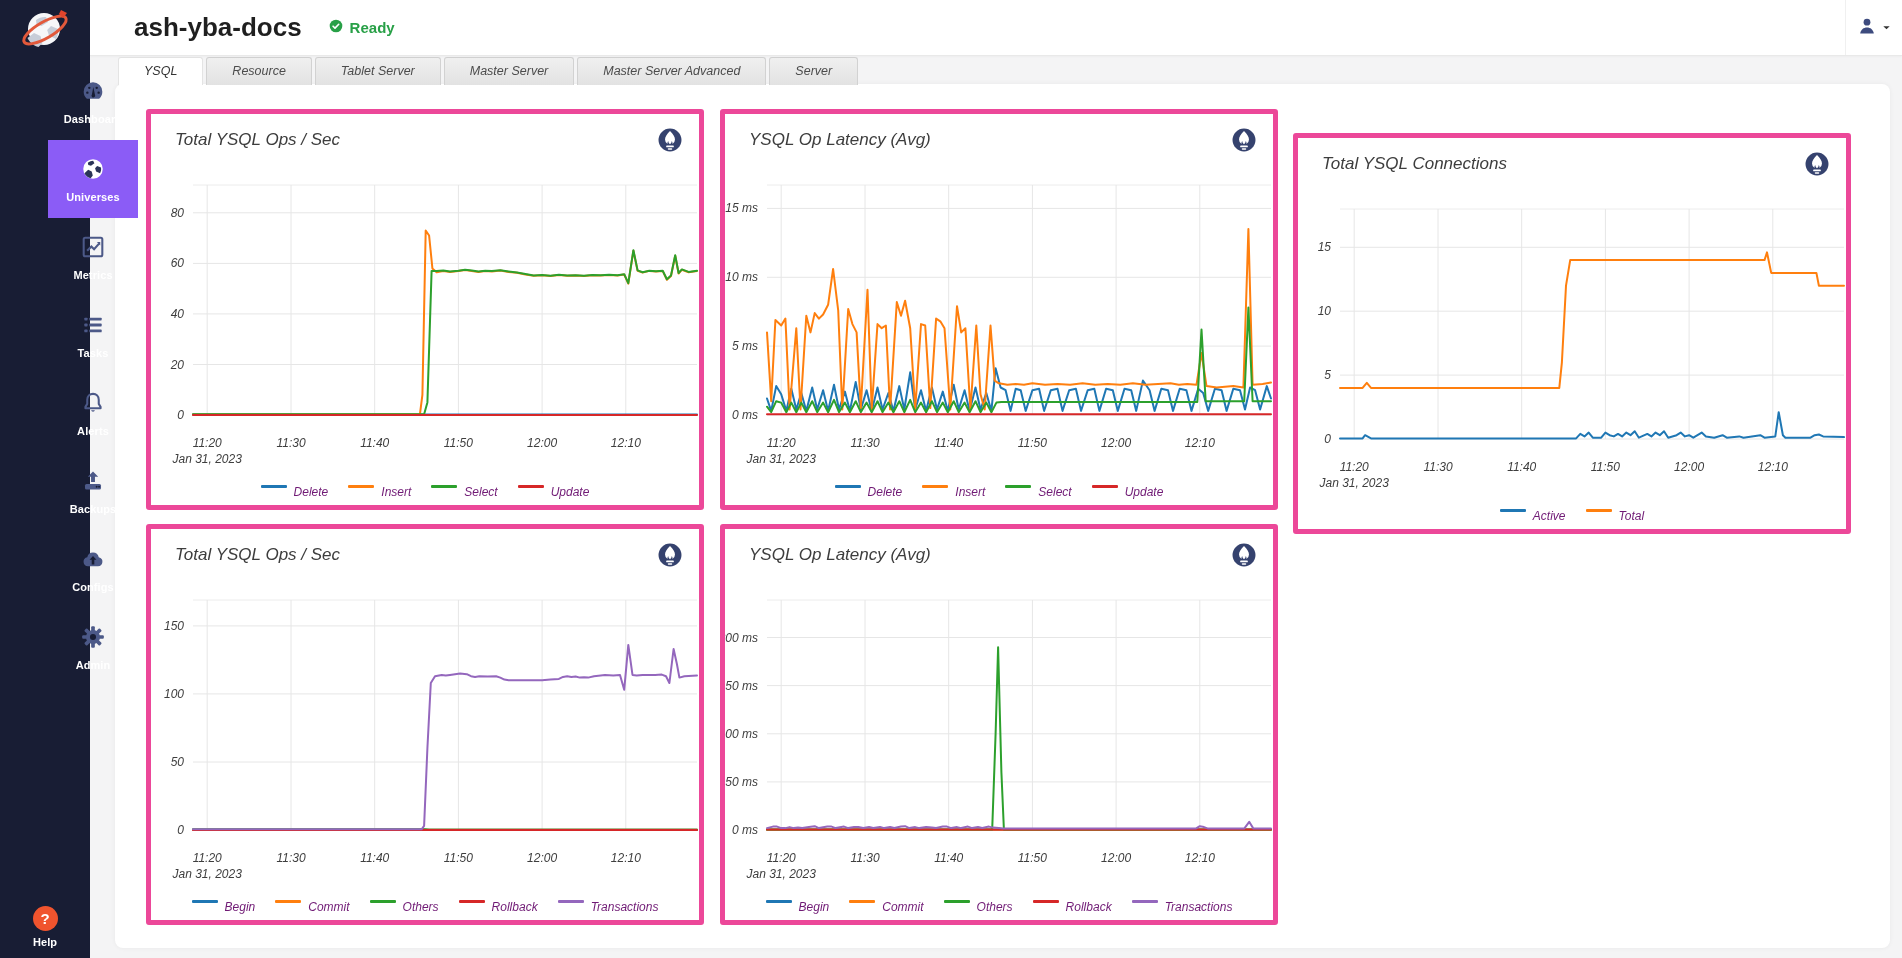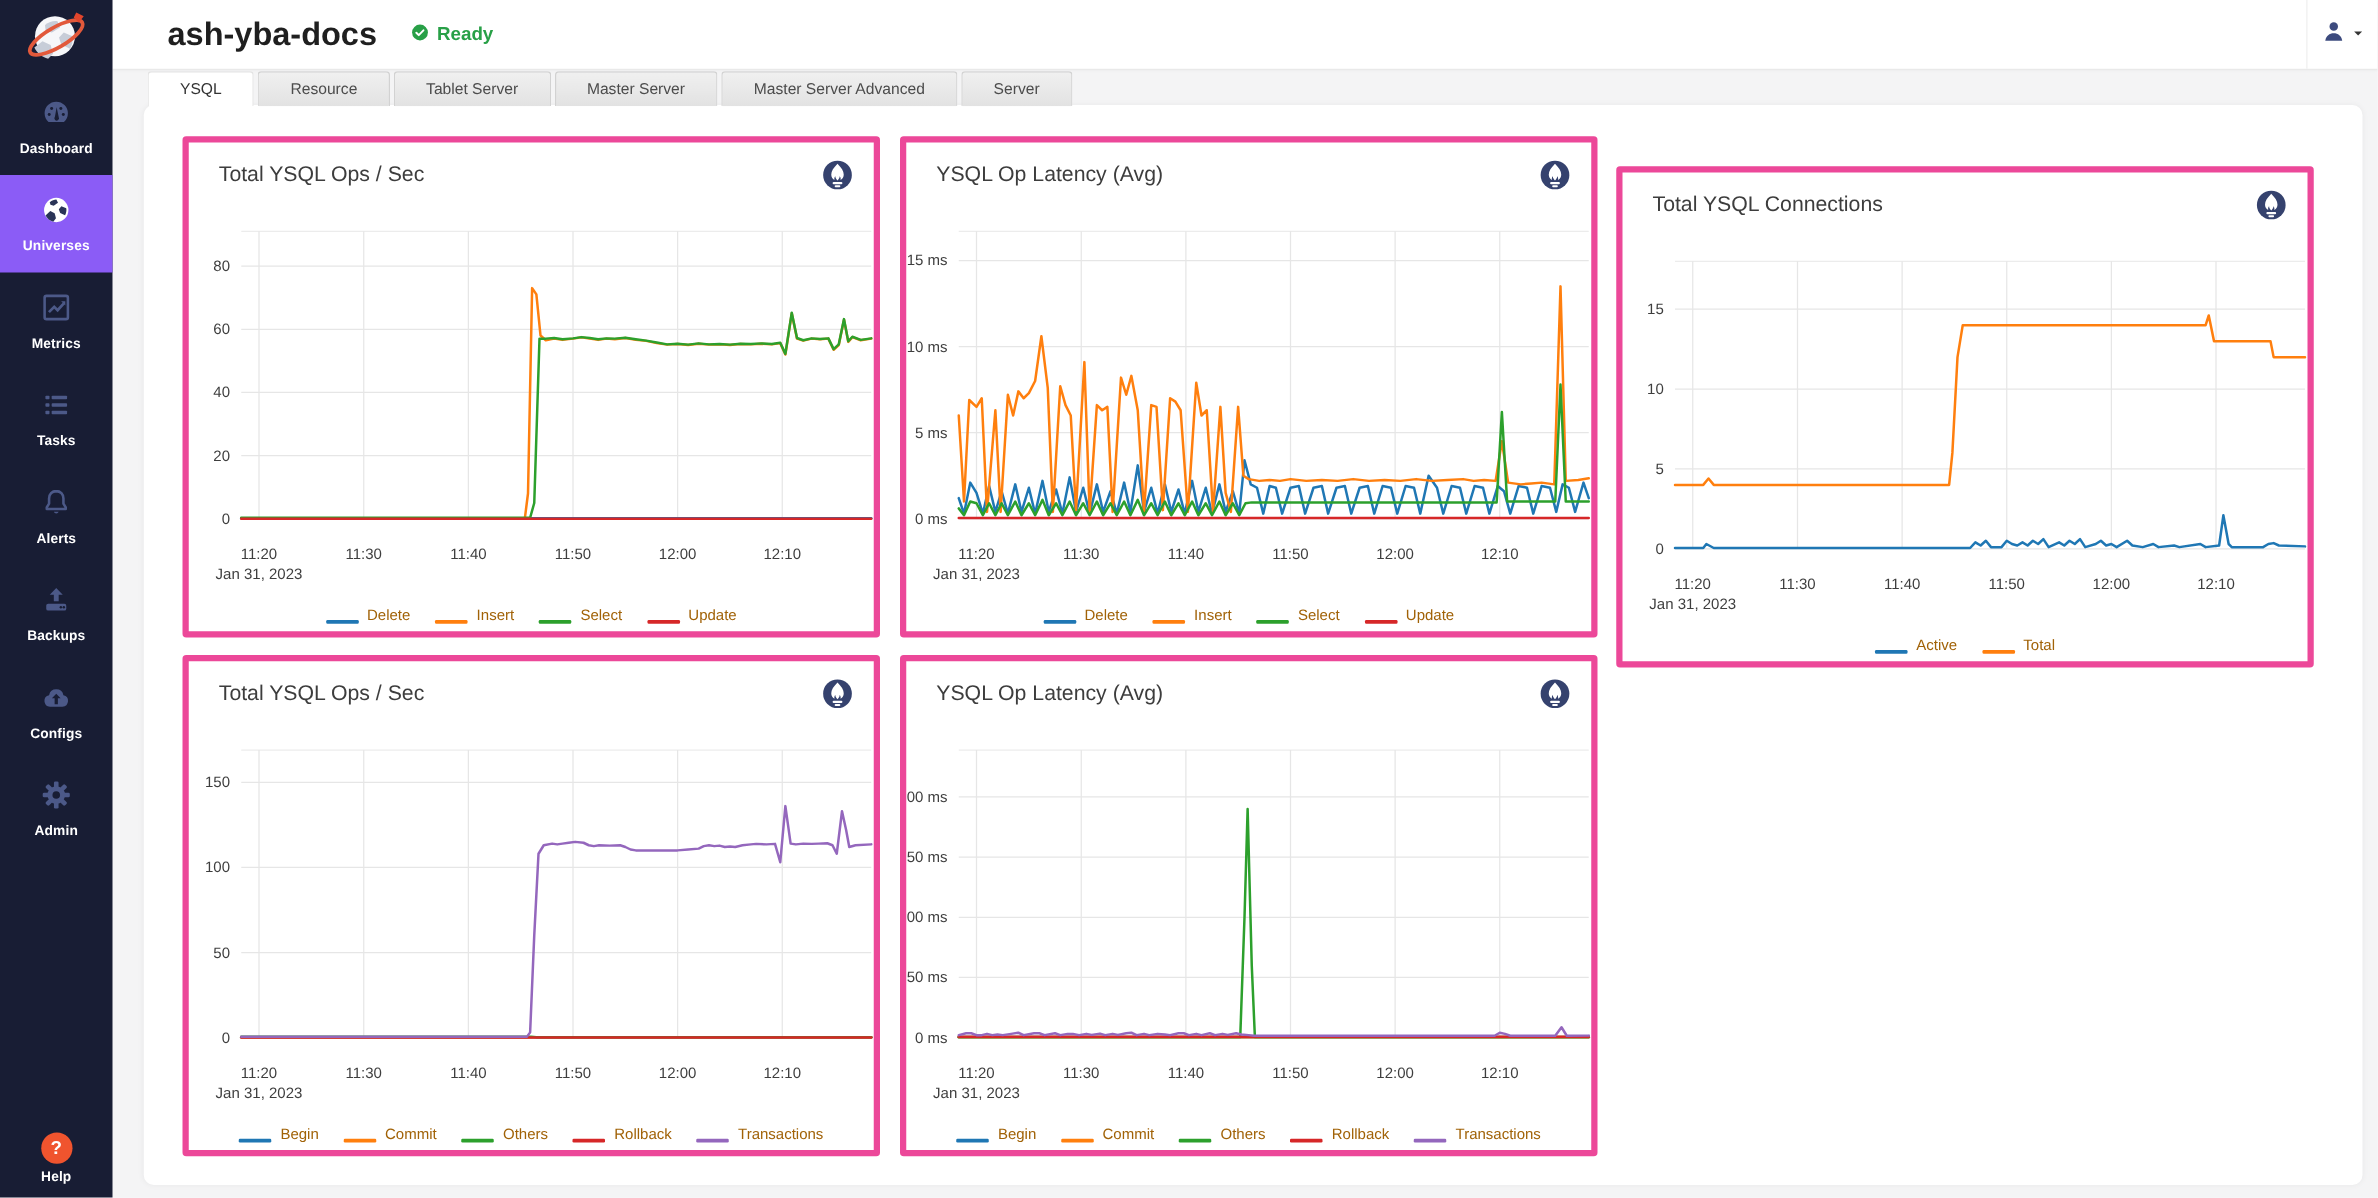--- a/index.html
+++ b/index.html
@@ -2,47 +2,47 @@
 <html><head>
 <meta charset="utf-8">
 <style>
   html,body{margin:0;padding:0;background:#f4f4f5;}
   body{width:1902px;height:958px;overflow:hidden;font-family:"Liberation Sans","DejaVu Sans",sans-serif;-webkit-font-smoothing:antialiased;}
   .app{position:relative;width:1902px;height:958px;}
 
   
   .sidebar{position:absolute;left:0;top:0;width:90px;height:958px;background:#181d34;z-index:5;}
   .logo{position:absolute;left:50%;top:4px;transform:translateX(-50%);width:52px;height:52px;cursor:pointer;}
-  .nav{position:absolute;left:0;top:62px;width:90px;display:flex;flex-direction:column;}
+  .nav{position:absolute;left:0;top:62px;width:90px;display:flex;flex-direction:column;padding-left:48px;}
   .nav-item{width:90px;height:78px;display:flex;flex-direction:column;align-items:center;justify-content:center;gap:5px;cursor:pointer;}
   .nav-item.active{background:#8b5cf6;}
   .nav-label{color:#ffffff;font-size:11px;font-weight:600;letter-spacing:.1px;}
   .sidebar-help{position:absolute;left:0;bottom:10px;width:90px;display:flex;flex-direction:column;align-items:center;gap:5px;cursor:pointer;}
   .help-circle{width:25px;height:25px;border-radius:50%;background:#f0542e;color:#fff;font-weight:700;font-size:15px;display:flex;align-items:center;justify-content:center;}
 
   
   .header{position:absolute;left:90px;top:0;right:0;height:55px;background:#fff;border-bottom:1px solid #e9e9e9;display:flex;align-items:center;box-shadow:0 1px 2px rgba(0,0,0,.03);z-index:4;}
   .page-title{font-size:26px;font-weight:700;color:#1f1f1f;margin-left:44px;}
   .status{display:flex;align-items:center;gap:6px;margin-left:26px;color:#28a047;font-weight:700;font-size:15px;}
   .header-right{margin-left:auto;height:100%;border-left:1px solid #f0f0f0;width:56px;display:flex;align-items:center;justify-content:center;gap:3px;cursor:pointer;}
 
   
-  .content{position:absolute;left:90px;top:55px;right:0;bottom:0;background:#f4f4f5;}
+  .content{position:absolute;left:90px;top:55px;right:0;bottom:0;background:#f4f4f5;font-style:italic;}
   .tabbar{position:absolute;left:28px;top:2px;height:27px;display:flex;gap:3px;z-index:2;}
   .tab{height:27px;line-height:26px;padding:0 25px;font-size:12.5px;color:#4c4c4c;background:linear-gradient(#f0f0f0,#e2e2e2);border:1px solid #d2d2d2;border-bottom:none;border-radius:3px 3px 0 0;cursor:pointer;white-space:nowrap;}
   .tab.active{background:#fff;border-color:#e4e4e4;color:#333;}
   .card{position:absolute;left:25px;top:29px;right:12px;bottom:10px;background:#fff;border-radius:8px;box-shadow:0 0 5px rgba(0,0,0,.05);}
 
   
   .panel{position:absolute;width:558px;height:401px;background:#fff;border:5px solid #ec4899;border-radius:3px;box-sizing:border-box;}
   .panel-title{position:absolute;left:24px;top:16px;font-size:17px;color:#3d3d3d;}
   .prom{position:absolute;right:16px;top:13px;width:26px;height:26px;cursor:pointer;}
   .plot{position:absolute;left:0;top:0;}
   .legend{position:absolute;left:0;right:0;bottom:6px;display:flex;justify-content:center;gap:20px;}
-  .legend-item{display:flex;align-items:flex-end;gap:7px;font-size:12px;color:#a16207;cursor:pointer;}
+  .legend-item{display:flex;align-items:flex-start;gap:7px;font-size:12px;color:#701a75;cursor:pointer;}
   .swatch{width:26px;height:3px;border-radius:1px;}
   .tick{font-size:12px;fill:#3e3e3e;}
 </style>
 </head>
 <body>
 
 <div class="app">
   <div class="sidebar">
     <div class="logo"><svg width="52" height="52" viewBox="0 0 52 52">
      <circle cx="25" cy="25" r="16" fill="#f6f7f9"></circle>

